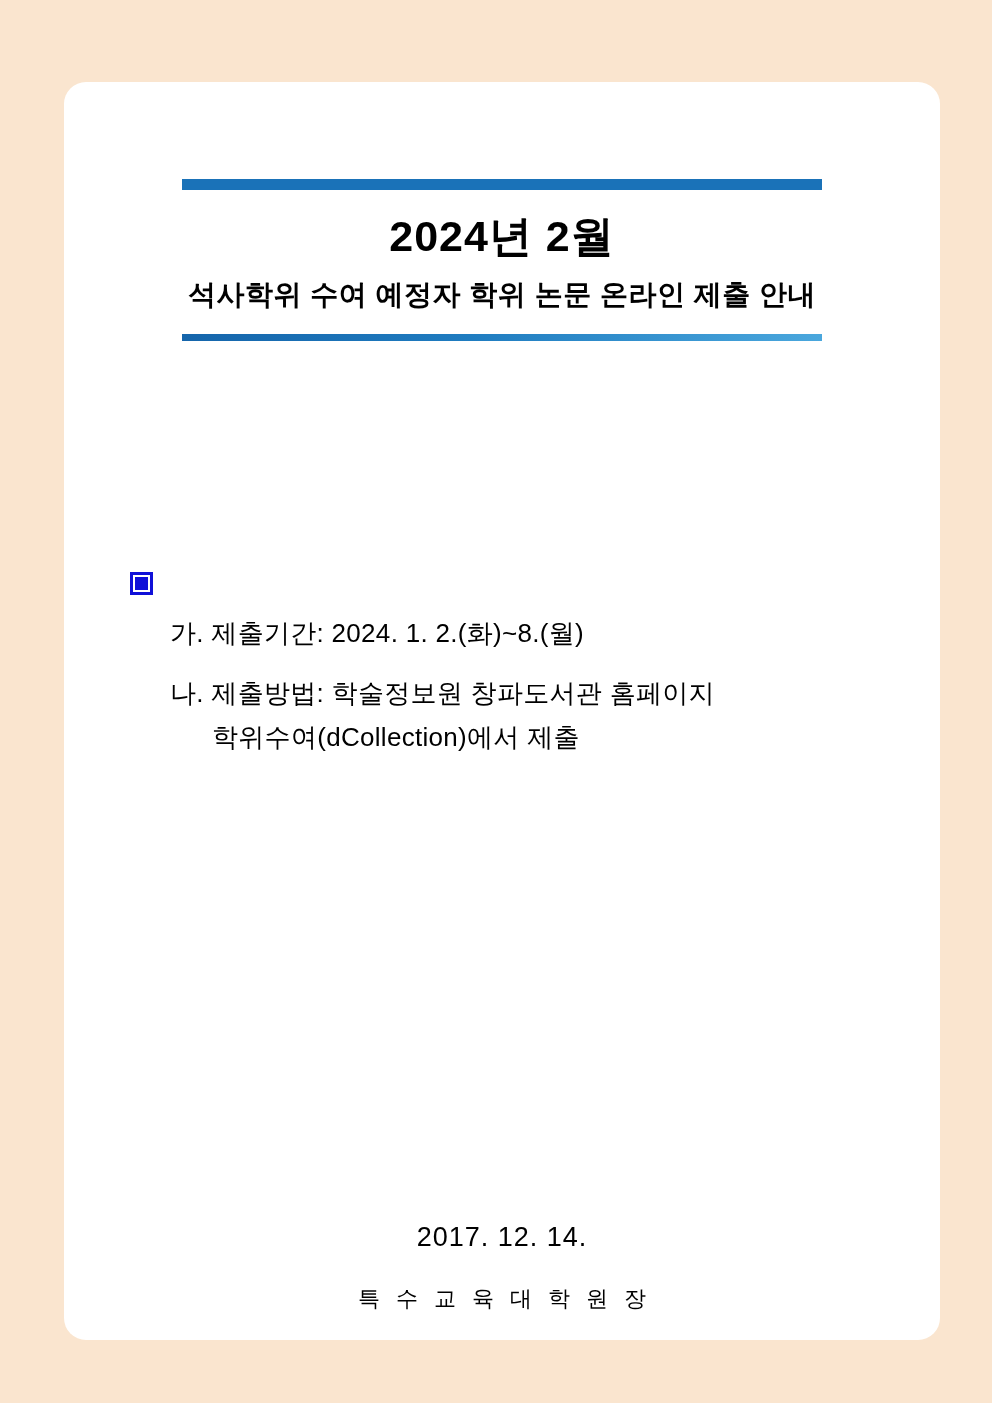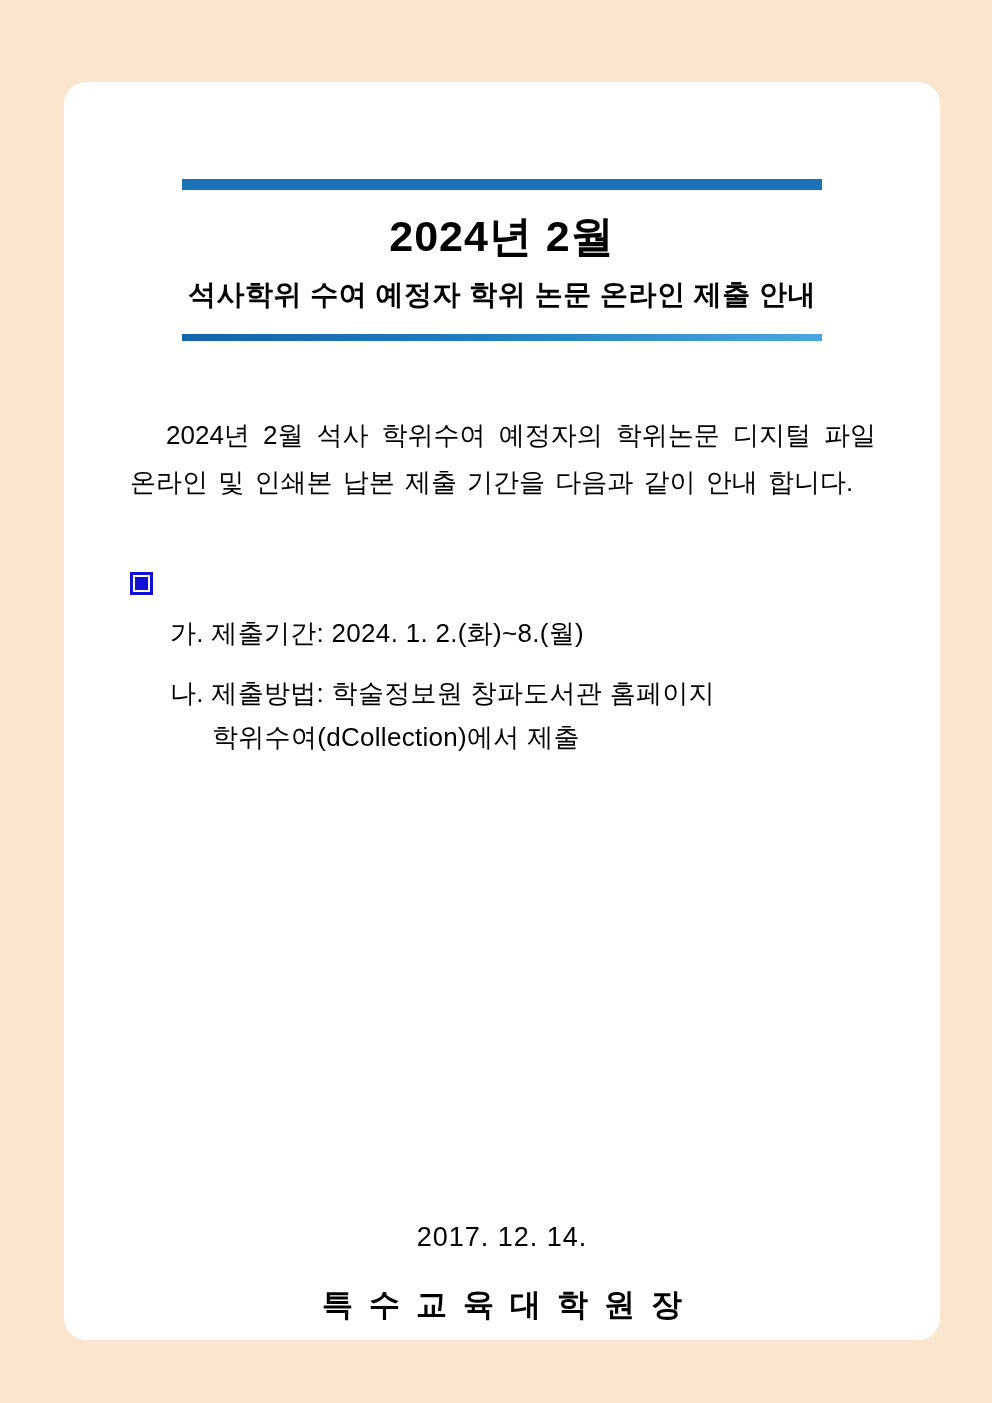--- a/index.html
+++ b/index.html
@@ -139,41 +139,40 @@
     font-size: 27px;
     color: #000000;
     letter-spacing: 1px;
   }
   .signature {
     position: absolute;
     left: 0;
     right: 0;
     top: 1202px;
     text-align: center;
-    font-size: 31px;
-    font-weight: bold;
+    font-size: 22px;
+    font-weight: normal;
     color: #000000;
     letter-spacing: 16px;
     text-indent: 16px;
   }
 </style>
 </head>
 <body>
 
 <div class="page">
   <div class="inner">
 
     <div class="rule-top"></div>
 
     <div class="title-main">2024년 2월</div>
     <div class="title-sub">석사학위 수여 예정자 학위 논문 온라인 제출 안내</div>
 
     <div class="rule-bottom"></div>
 
-    <p class="intro">2024년 2월 석사 학위수여 예정자의 학위논문 디지털 파일 온라인 및 인쇄본 납본 제출 기간을 다음과 같이 안내 합니다.</p>
 
     <div class="section section-1">
       <div class="sec-head">
         <span class="sec-marker"></span>
       </div>
       <div class="item">가. 제출기간: 2024. 1. 2.(화)~8.(월)</div>
       <div class="item">나. 제출방법: 학술정보원 창파도서관 홈페이지</div>
       <div class="item-cont">학위수여(dCollection)에서 제출</div>
     </div>
 

